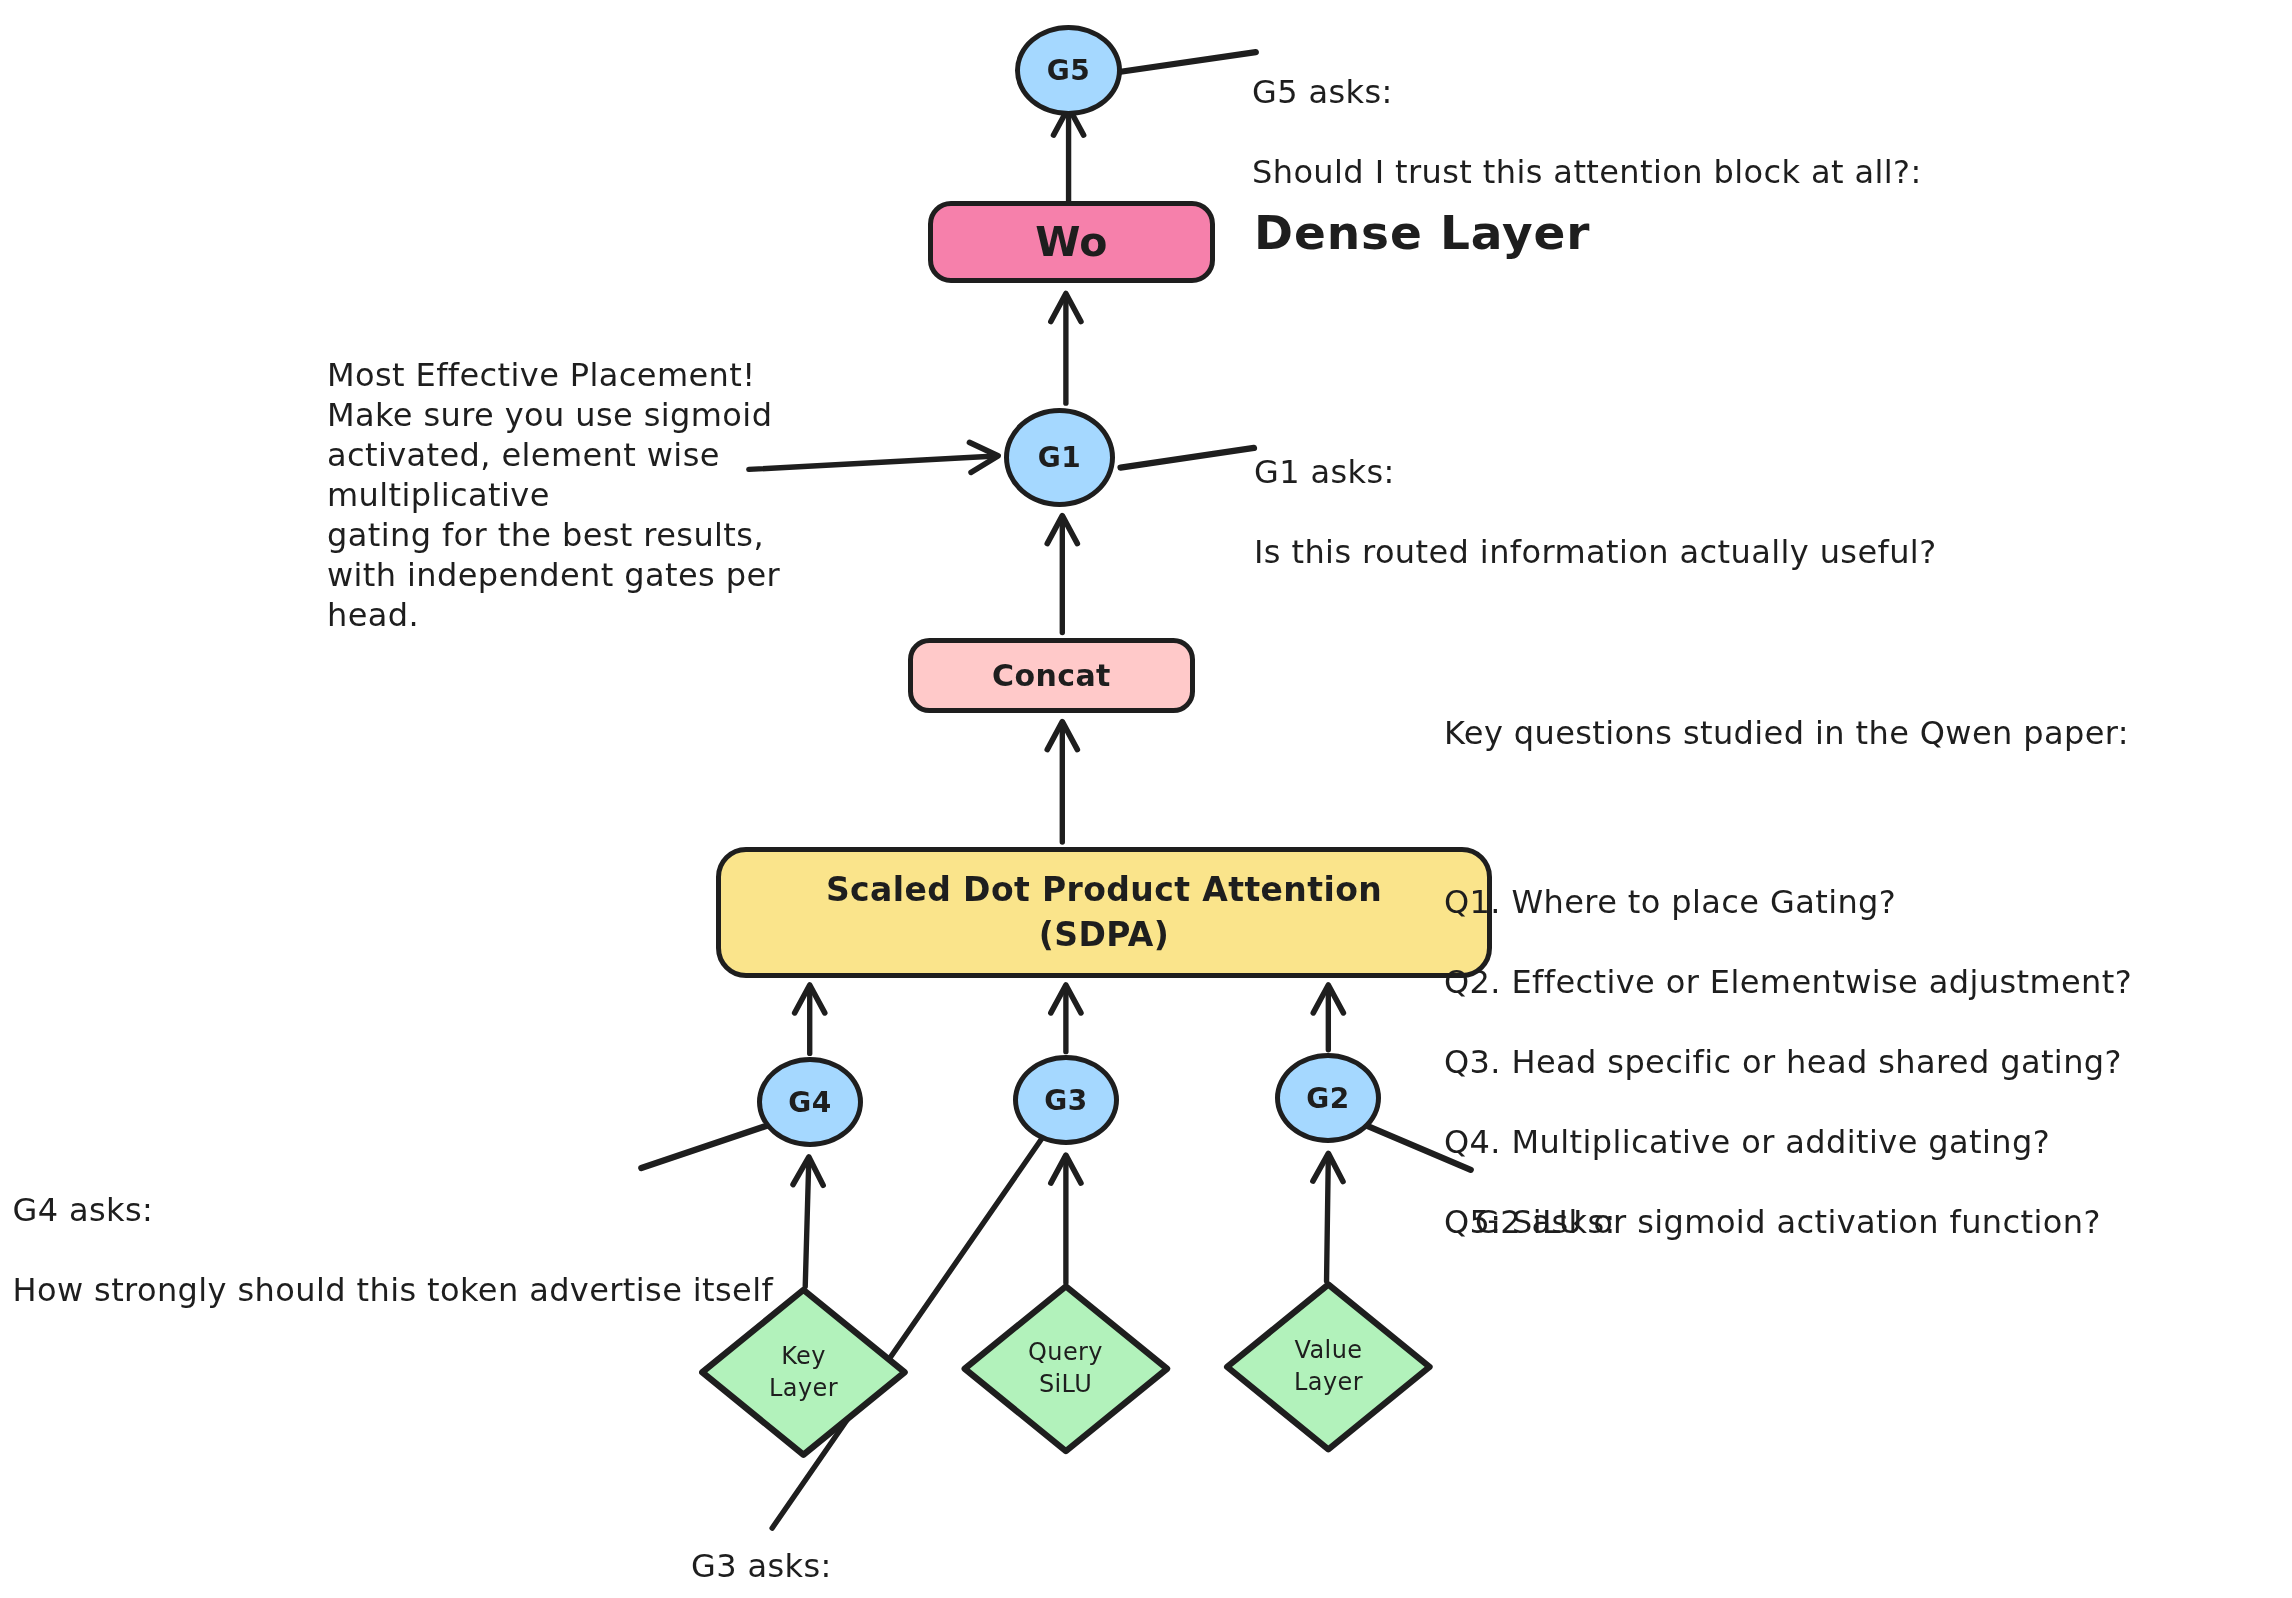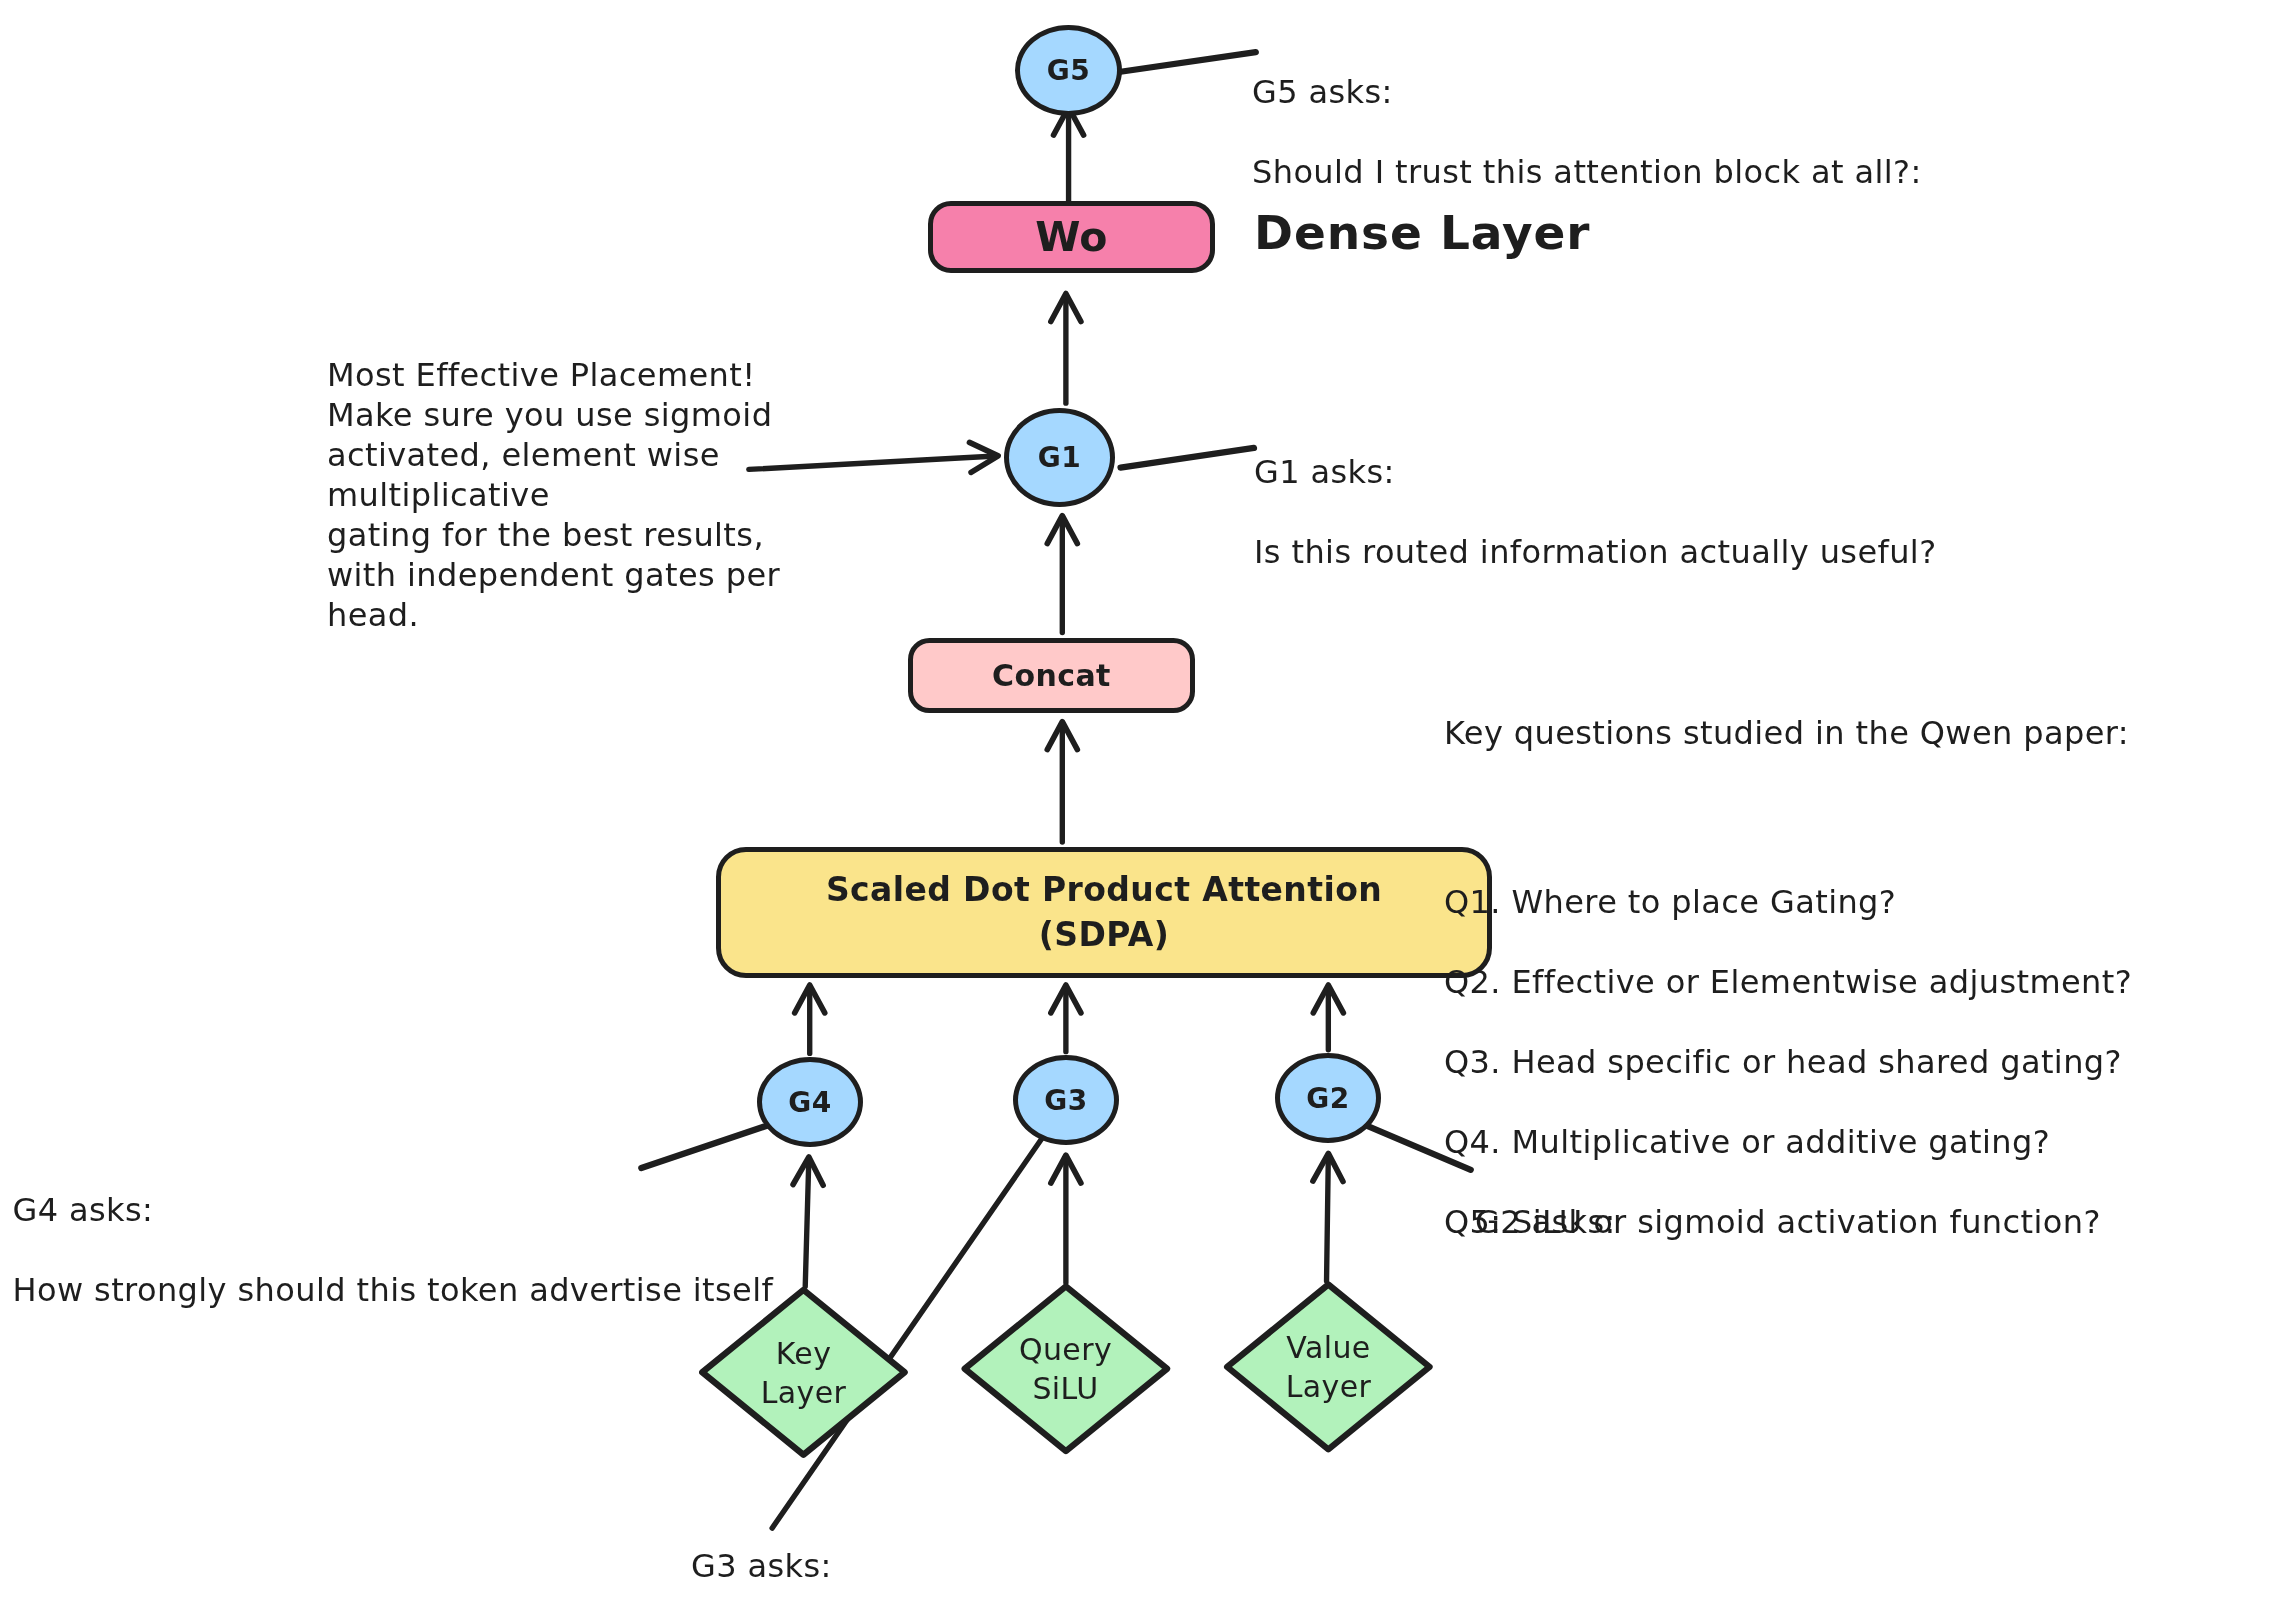--- a/index.html
+++ b/index.html
@@ -24,35 +24,35 @@
     text-align: center;
     font-weight: 600;
     letter-spacing: 0.4px;
     white-space: pre-line;
   }
   .ellipse { border-radius: 50%; }
   .rect    { border-radius: 23px; }
 
   .gate { font-size: 28px; }
 
-  #node-wo     { left: 928px; top: 201px;  width: 287px; height: 72px;  font-size: 41px; }
+  #node-wo     { left: 928px; top: 201px;  width: 287px; height: 82px;  font-size: 41px; }
   #node-g5     { left: 1015px; top: 25px;   width: 107px; height: 91px; }
   #node-g1     { left: 1004px; top: 408px;  width: 111px; height: 99px; }
   #node-concat { left: 908px; top: 638px;  width: 287px; height: 75px;  font-size: 30px; border-radius: 21.5px; }
   #node-sdpa   { left: 716px;  top: 847px;  width: 776px; height: 131px; font-size: 33px; border-radius: 30px; line-height: 1.35; }
   #node-g4     { left: 757px;  top: 1057px; width: 106px; height: 90px; }
   #node-g3     { left: 1013px; top: 1055px; width: 106px; height: 90px; }
   #node-g2     { left: 1275px; top: 1053px; width: 106px; height: 90px; }
 
   .diamond-label {
     position: absolute;
     width: 161px; height: 99px;
     display: flex; align-items: center; justify-content: center;
     text-align: center;
-    font-size: 30px; line-height: 1.3; letter-spacing: 0.4px;
+    font-size: 24px; line-height: 1.3; letter-spacing: 0.4px;
     white-space: pre-line;
   }
   #label-key   { left: 723px;  top: 1323px; }
   #label-query { left: 985px; top: 1319px; }
   #label-value { left: 1248px; top: 1317px; }
 
   .annot {
     position: absolute;
     font-size: 32px;
     line-height: 40px;

